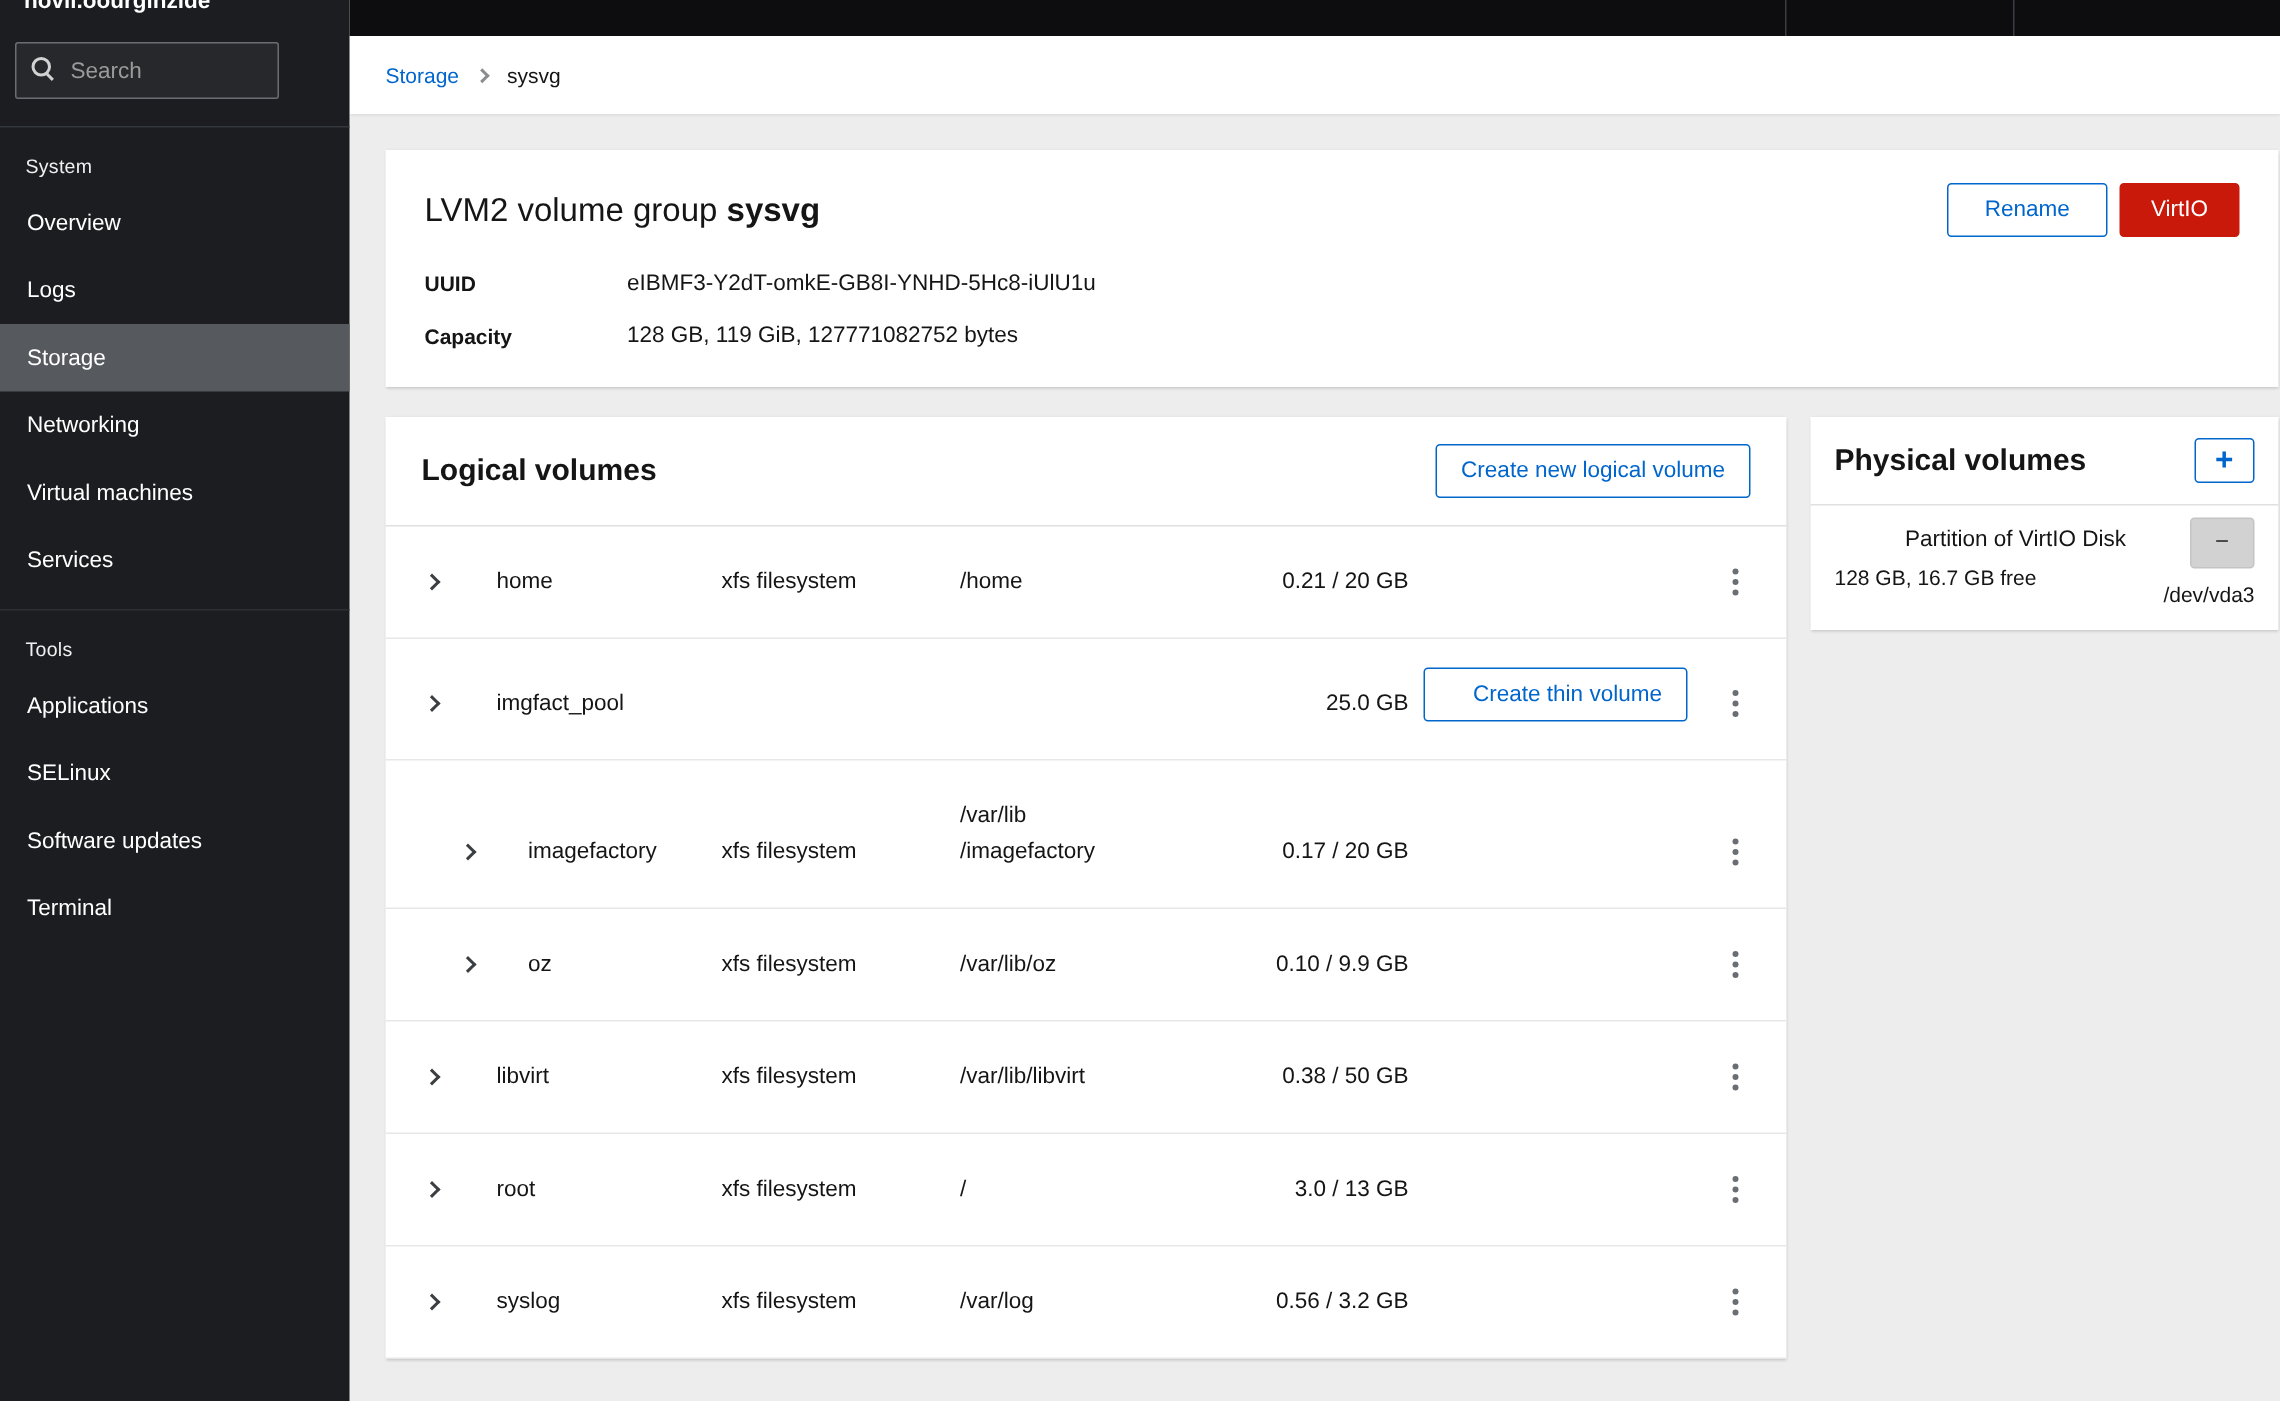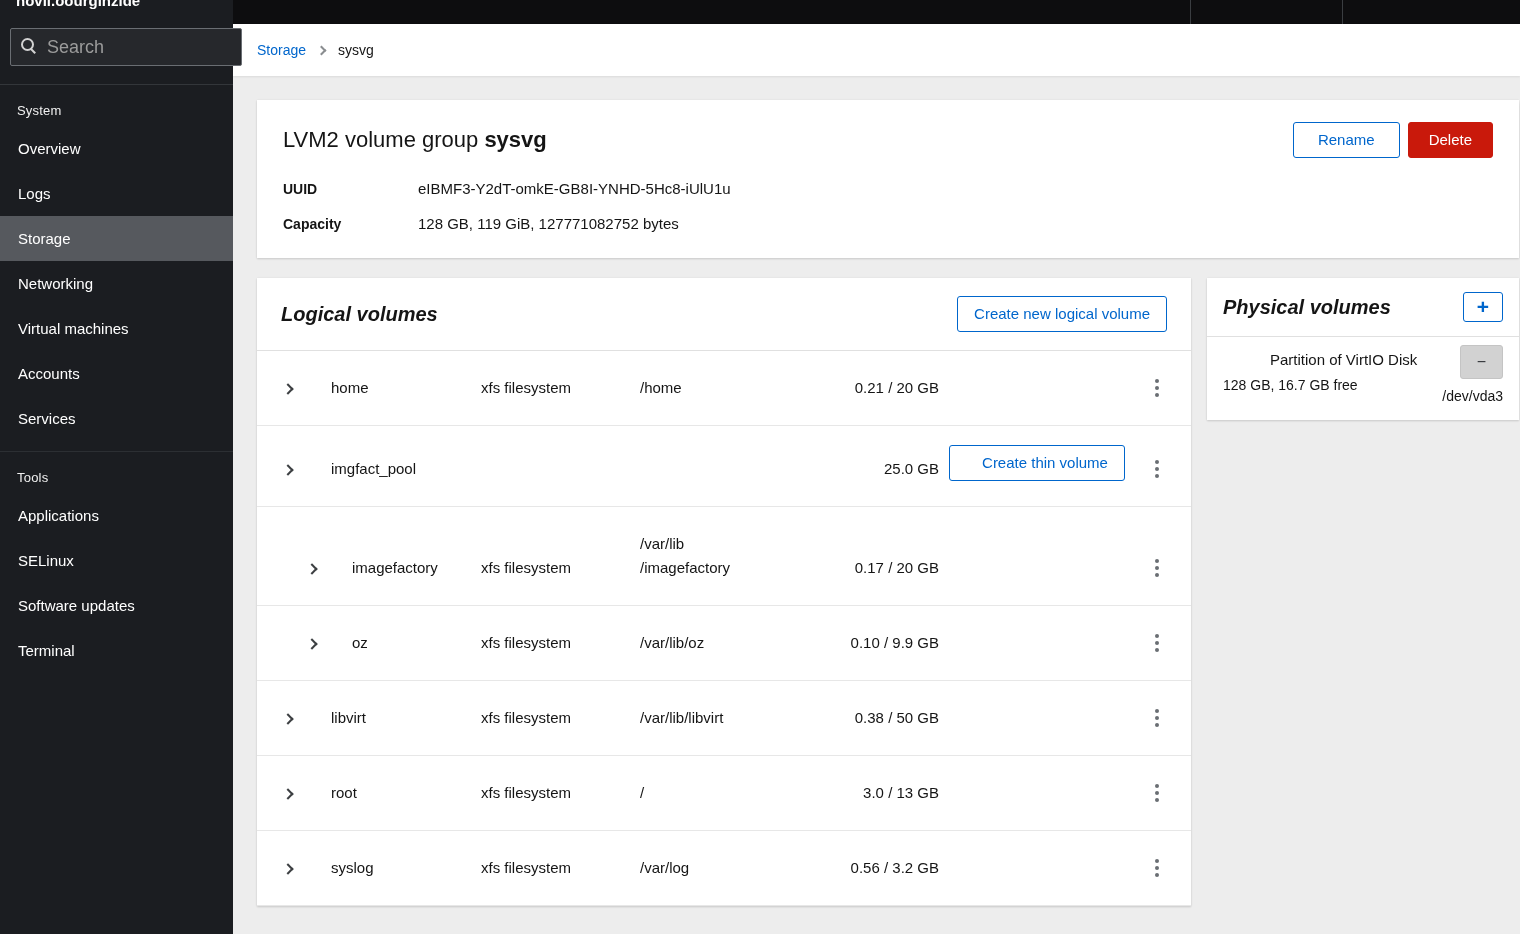--- a/index.html
+++ b/index.html
@@ -17,22 +17,22 @@
     background: #1b1d21; color: #fff; z-index: 5;
   }
   .host-clip { height: 12px; overflow: hidden; }
   .host-clip span {
     display: block; padding-left: 16px; white-space: nowrap;
     font-size: 15px; font-weight: bold; color: #fff; transform: translateY(-8px);
   }
   .search-wrap { padding: 16px 14px 18px 10px; border-bottom: 1px solid #33363a; }
   .search-box { position: relative; }
   .search-box input {
-    width: 232px; height: 38px; background: #26282c; border: 1px solid #6a6e73;
-    border-radius: 2px; color: #fff; font-size: 18px; padding: 0 10px 0 36px;
+    width: 176px; height: 38px; background: #26282c; border: 1px solid #6a6e73;
+    border-radius: 2px; color: #fff; font-size: 15px; padding: 0 10px 0 36px;
     font-family: "Liberation Sans", sans-serif; outline: none;
   }
   .search-box input::placeholder { color: #9b9b9b; }
   .mag { position: absolute; left: 11px; top: 10px; width: 16px; height: 16px; }
   .mag::before {
     content: ""; position: absolute; left: 0; top: 0; width: 9px; height: 9px;
     border: 2px solid #d2d2d2; border-radius: 50%;
   }
   .mag::after {
     content: ""; position: absolute; left: 10px; top: 10px; width: 6px; height: 2px;
@@ -101,21 +101,21 @@
 
   
   .cards-row { display: flex; gap: 16px; align-items: flex-start; }
 
   
   .lv-card { width: 934px; }
   .panel-head {
     display: flex; align-items: center; justify-content: space-between;
     padding: 18px 24px; border-bottom: 1px solid #e0e0e0;
   }
-  .panel-title { font-size: 20px; font-weight: bold; font-style: italic; }
+  .panel-title { font-size: 20px; font-weight: bold; }
   .lv-row {
     display: flex; align-items: flex-end;
     padding: 25px 12px 25px 0; border-bottom: 1px solid #e7e7e7;
     line-height: 24px; cursor: pointer;
   }
   .cell { font-size: 15px; }
   .cell.expand { width: 74px; padding-left: 27px; flex-shrink: 0; }
   .lv-row.nested .cell.expand { padding-left: 51px; }
   .lv-row.nested .cell.name { padding-left: 21px; }
   .chev {
@@ -166,21 +166,20 @@
   <li class="nav-item">Overview</li>
 
   <li class="nav-item">Logs</li>
 
   <li class="nav-item selected">Storage</li>
 
   <li class="nav-item">Networking</li>
 
   <li class="nav-item">Virtual machines</li>
 
-  <li class="nav-item">Accounts</li>
 
   <li class="nav-item">Services</li>
 </ul>
   </div>
 
   <div class="nav-section">
     <div class="nav-section-label">Tools</div>
     <ul class="nav-items">
   <li class="nav-item">Applications</li>
 
@@ -208,21 +207,21 @@
 <div class="main">
 
   <div class="card vg-card">
     <div class="vg-head">
       <h1 class="vg-title">
         <span>LVM2 volume group</span>
         <span class="vg-name">sysvg</span>
       </h1>
       <div class="vg-actions">
         <button class="btn outline rename">Rename</button>
-        <button class="btn danger">Delete</button>
+        <button class="btn danger">VirtIO</button>
       </div>
     </div>
     <div class="desc-list">
       <div class="desc-row">
         <div class="desc-label">UUID</div>
         <div class="desc-value">eIBMF3-Y2dT-omkE-GB8I-YNHD-5Hc8-iUlU1u</div>
       </div>
       <div class="desc-row">
         <div class="desc-label">Capacity</div>
         <div class="desc-value">128 GB, 119 GiB, 127771082752 bytes</div>

